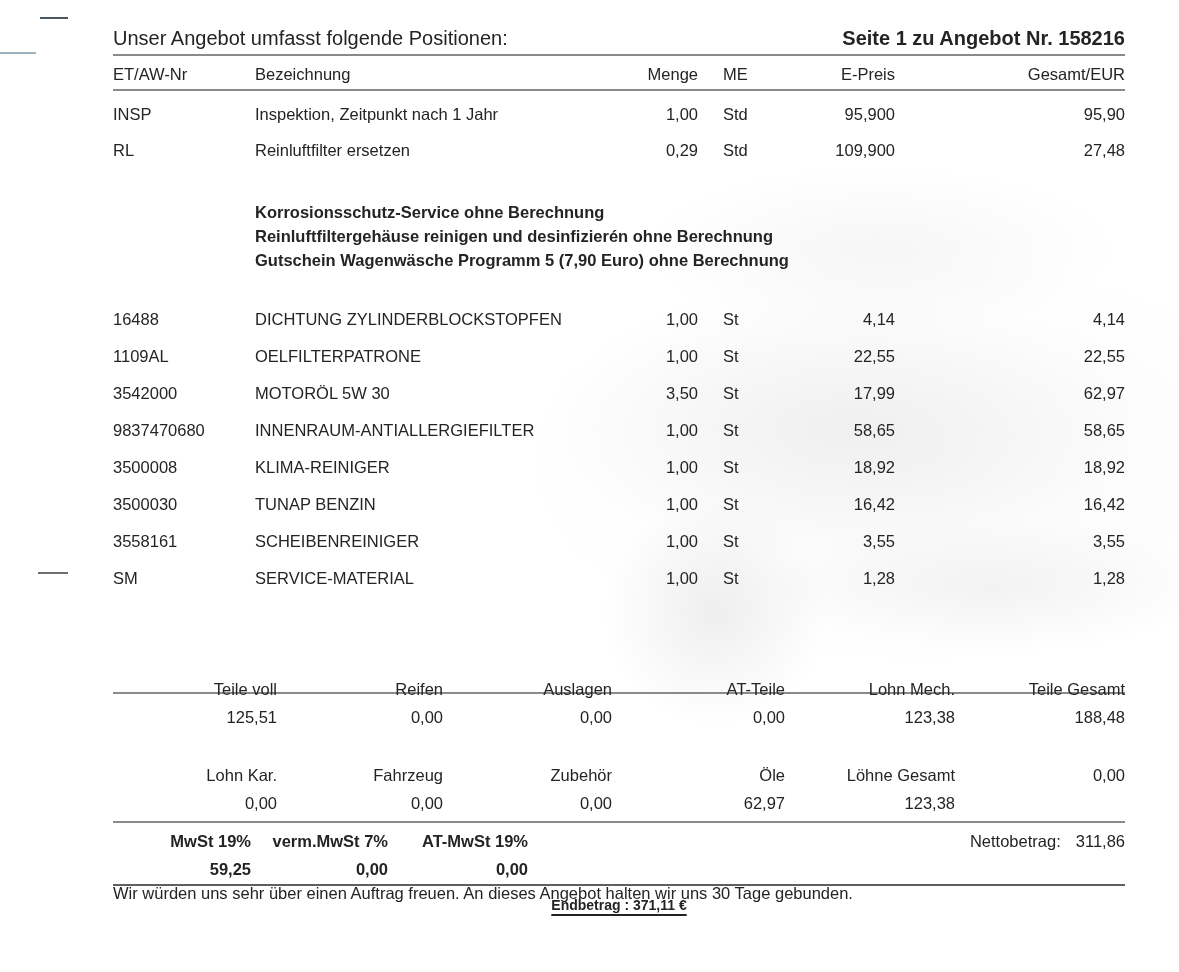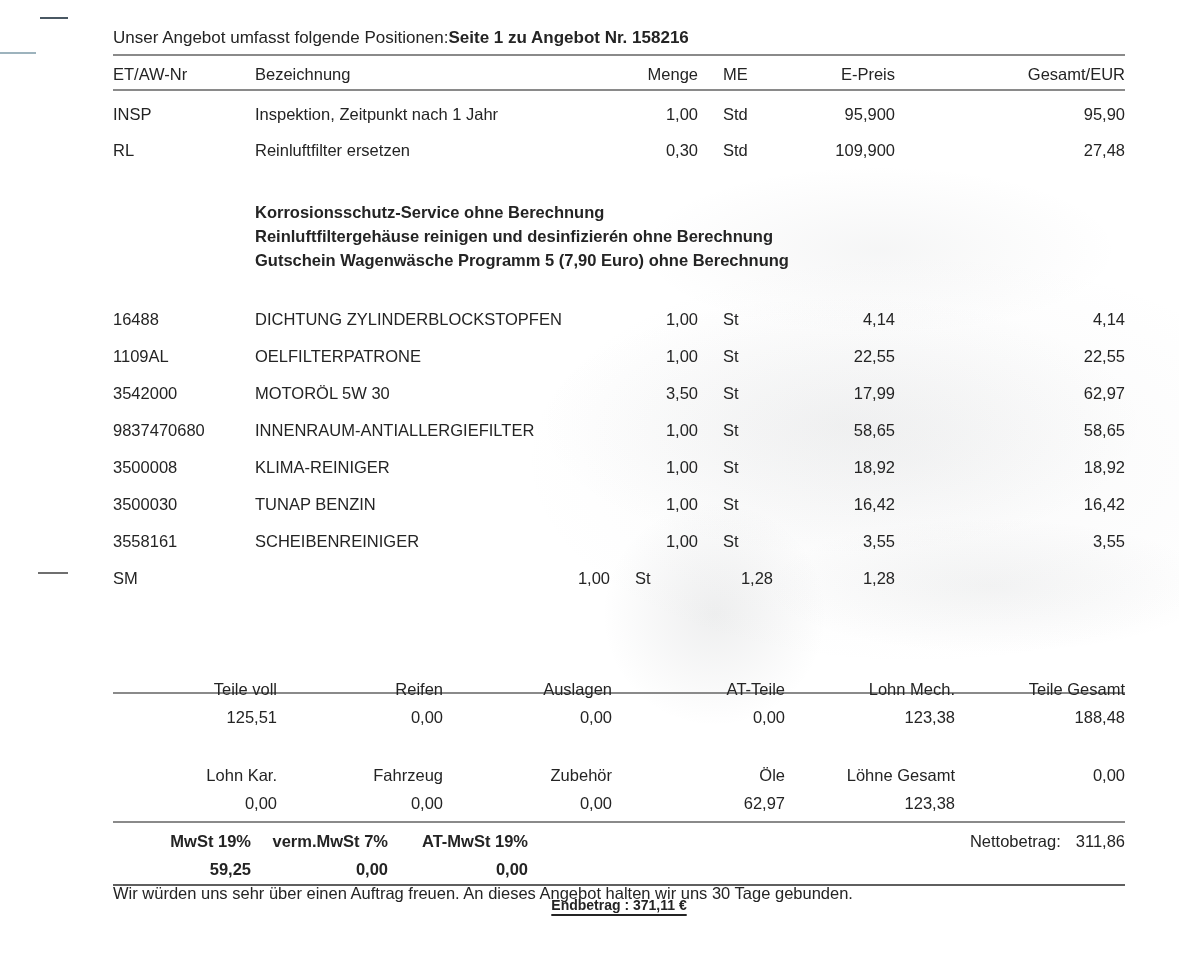--- a/index.html
+++ b/index.html
@@ -25,21 +25,21 @@
   #mark1 { left:40px; top:17px; width:28px; height:2px; background:#4a5863; }
   #mark2 { left:0px;  top:52px; width:36px; height:2px; background:#9db3bd; }
   #mark3 { left:38px; top:572px; width:30px; height:2px; background:#6f6f6f; }
 
   .sheet { position:absolute; left:113px; top:0; width:1012px; }
   .abs { position:absolute; left:0; width:1012px; }
 
   .rule  { border-top:2px solid #8a8a8a; height:0; }
   .rule-dark { border-top:2px solid #5f5f5f; height:0; }
 
-  .intro-row { top:26px; height:24px; display:flex; align-items:center; font-size:17px; }
+  .intro-row { top:26px; height:24px; display:flex; justify-content:space-between; align-items:center; font-size:20px; }
   .page-ref { font-weight:bold; }
 
   .tgrid {
     display:grid;
     grid-template-columns:142px 355px 88px 75px 122px 230px;
     align-items:center;
     font-size:16.5px;
   }
   .tgrid .c-menge  { text-align:right; }
   .tgrid .c-me     { text-align:left; padding-left:25px; }
@@ -116,21 +116,21 @@
     <div>INSP</div>
     <div>Inspektion, Zeitpunkt nach 1 Jahr</div>
     <div class="c-menge">1,00</div>
     <div class="c-me">Std</div>
     <div class="c-epreis">95,900</div>
     <div class="c-gesamt">95,90</div>
   </div>
   <div id="row-1" class="abs tgrid lab-row">
     <div>RL</div>
     <div>Reinluftfilter ersetzen</div>
-    <div class="c-menge">0,30</div>
+    <div class="c-menge">0,29</div>
     <div class="c-me">Std</div>
     <div class="c-epreis">109,900</div>
     <div class="c-gesamt">27,48</div>
   </div>
 
   <div class="abs notes">
     <div>Korrosionsschutz-Service ohne Berechnung</div>
     <div>Reinluftfiltergehäuse reinigen und desinfizierén ohne  Berechnung</div>
     <div>Gutschein Wagenwäsche Programm 5 (7,90 Euro) ohne Berechnung</div>
   </div>
@@ -187,20 +187,21 @@
     <div class="tgrid">
       <div>3558161</div>
       <div>SCHEIBENREINIGER</div>
       <div class="c-menge">1,00</div>
       <div class="c-me">St</div>
       <div class="c-epreis">3,55</div>
       <div class="c-gesamt">3,55</div>
     </div>
     <div class="tgrid">
       <div>SM</div>
+      <div>SERVICE-MATERIAL</div>
       <div class="c-menge">1,00</div>
       <div class="c-me">St</div>
       <div class="c-epreis">1,28</div>
       <div class="c-gesamt">1,28</div>
     </div>
   </div>
 
   <div class="abs rule sumrule"></div>
 
   <div id="sumA" class="abs sgrid">

